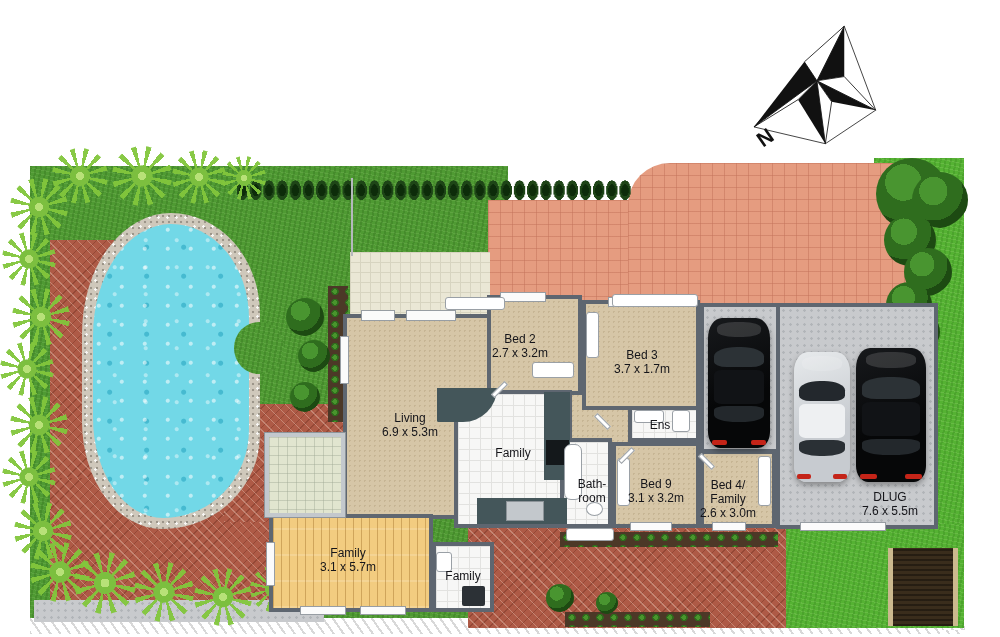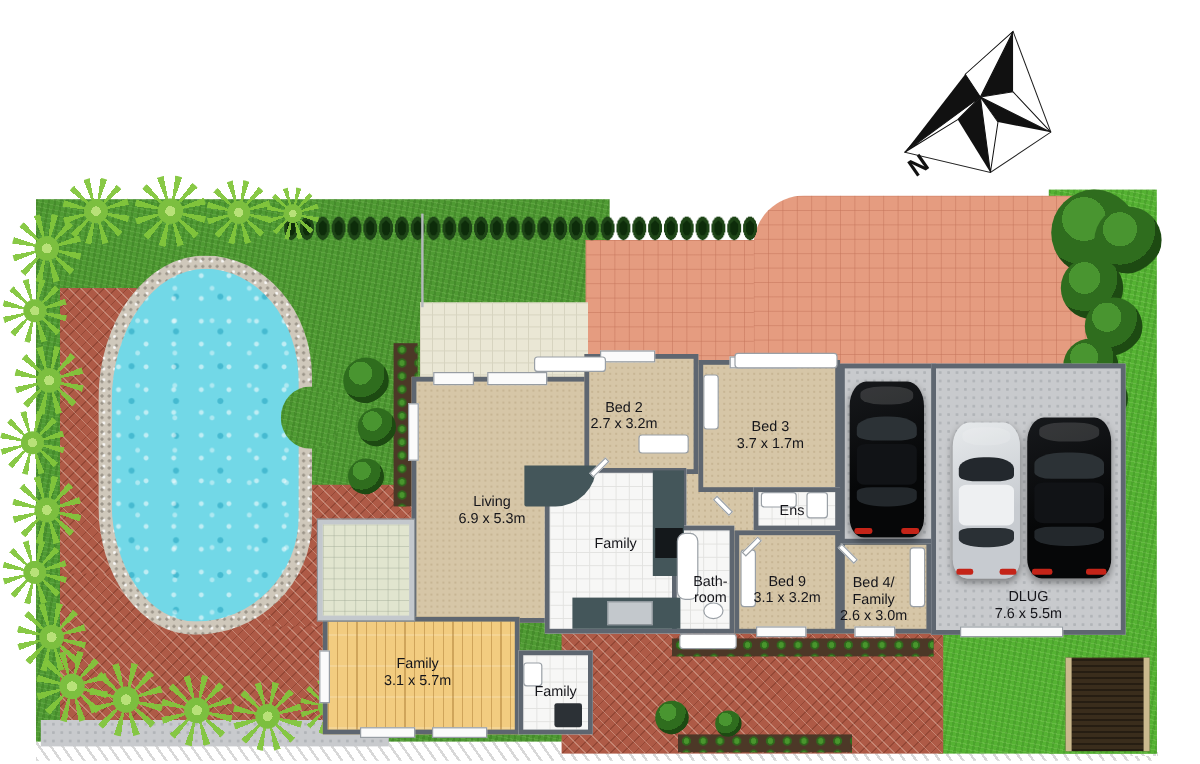--- a/index.html
+++ b/index.html
@@ -262,21 +262,21 @@
     </div>
   <div class="lbl" style="left:656px;top:477px">
     <span>Bed 9</span>
       <span>3.1 x 3.2m</span>
     </div>
   <div class="lbl" style="left:728px;top:478px">
     <span>Bed 4/</span>
       <span>Family</span>
       <span>2.6 x 3.0m</span>
     </div>
-  <div class="lbl" style="left:857px;top:490px">
+  <div class="lbl" style="left:890px;top:490px">
     <span>DLUG</span>
       <span>7.6 x 5.5m</span>
     </div>
   <div class="lbl" style="left:348px;top:546px">
     <span>Family</span>
       <span>3.1 x 5.7m</span>
     </div>
   <div class="lbl" style="left:463px;top:569px">
     <span>Family</span>
     </div>

